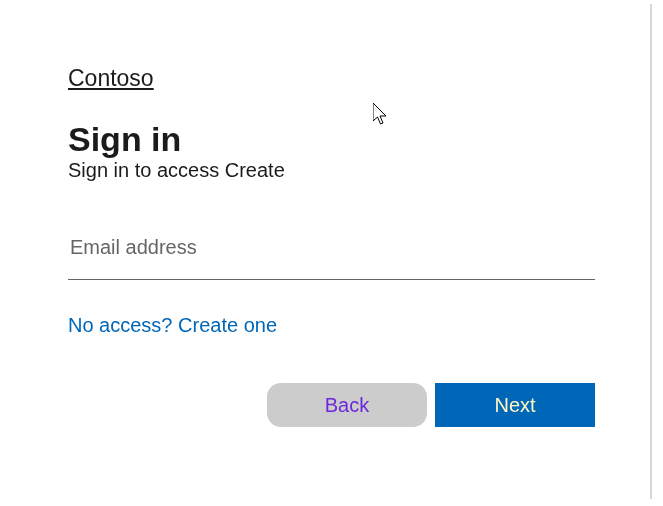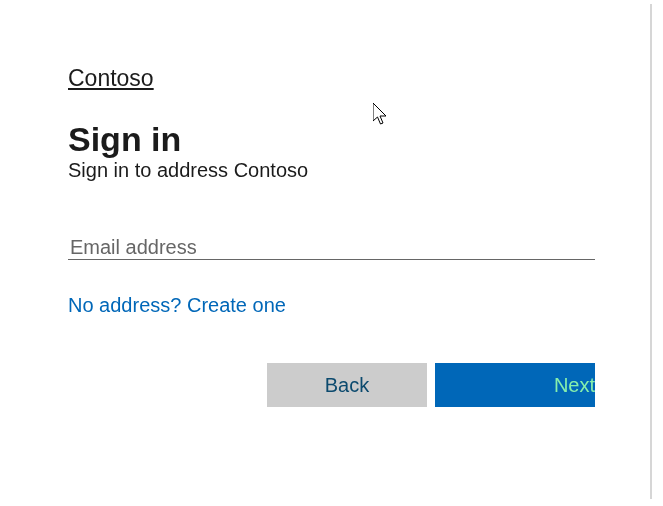--- a/index.html
+++ b/index.html
@@ -35,21 +35,21 @@
       font-weight: 400;
       color: #1b1b1b;
       margin-bottom: 48px;
     }
     .email-input {
       width: 100%;
       border: none;
       border-bottom: 1px solid #666666;
       font-size: 20px;
       font-weight: 400;
-      padding: 6px 0 0 2px;
+      padding: 6px 0 20px 2px;
       outline: none;
       font-family: inherit;
       background: transparent;
       margin-bottom: 34px;
     }
     .email-input::placeholder {
       color: #666666;
     }
     .link {
       font-size: 20px;
@@ -66,26 +66,26 @@
     .btn {
       width: 160px;
       height: 44px;
       border: none;
       font-size: 20px;
       font-family: inherit;
       cursor: pointer;
     }
     .btn-back {
       background: #cccccc;
-      color: #0c4a6e;
+      color: #6d28d9;
+      border-radius: 14px;
     }
     .btn-next {
       background: #0067b8;
-      color: #86efac;
-      text-align: right;
+      color: #fef9c3;
     }
     .right-border {
       position: absolute;
       top: 4px;
       right: 11px;
       width: 2px;
       height: 495px;
       background: #d6d6d6;
     }
     .cursor {
@@ -96,23 +96,23 @@
     }
   </style>
 </head>
 <body>
 
 <div class="right-border"></div>
 
 <div class="container">
   <div class="brand">Contoso</div>
   <h1 class="title">Sign in</h1>
-  <div class="subtitle">Sign in to address Contoso</div>
+  <div class="subtitle">Sign in to access Create</div>
   <input type="text" class="email-input" placeholder="Email address" style="">
-  <a href="#" class="link">No address? Create one</a>
+  <a href="#" class="link">No access? Create one</a>
   <div class="button-row">
     <button class="btn btn-back">Back</button>
     <button class="btn btn-next">Next</button>
   </div>
 </div>
 
 <svg class="cursor" width="18" height="24" viewBox="0 0 18 24">
   <path d="M0 0 L0 18 L4.5 14 L7.5 21 L10 20 L7 13 L13 13 Z" fill="white" stroke="black" stroke-width="1"></path>
 </svg>
 

